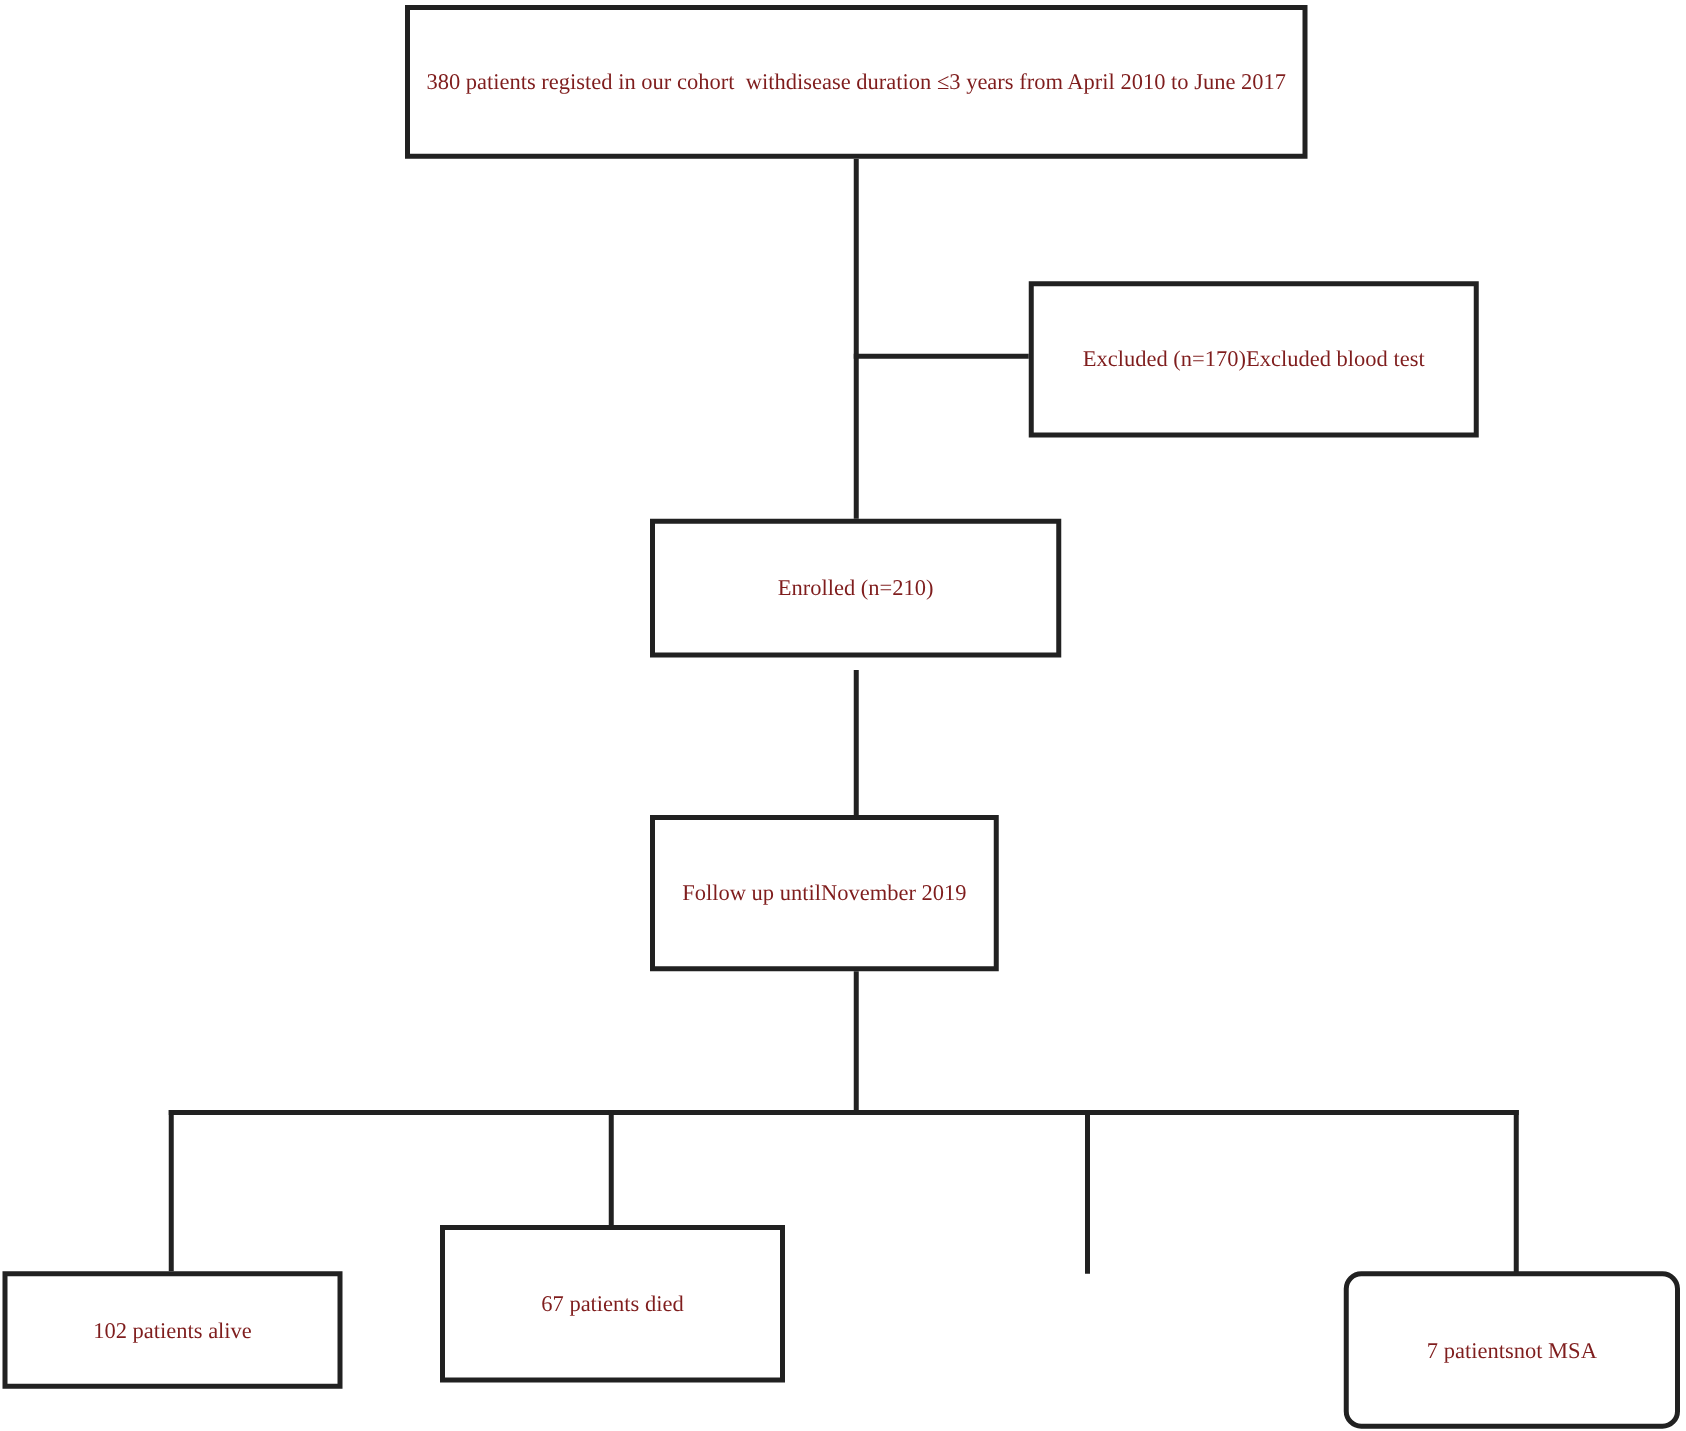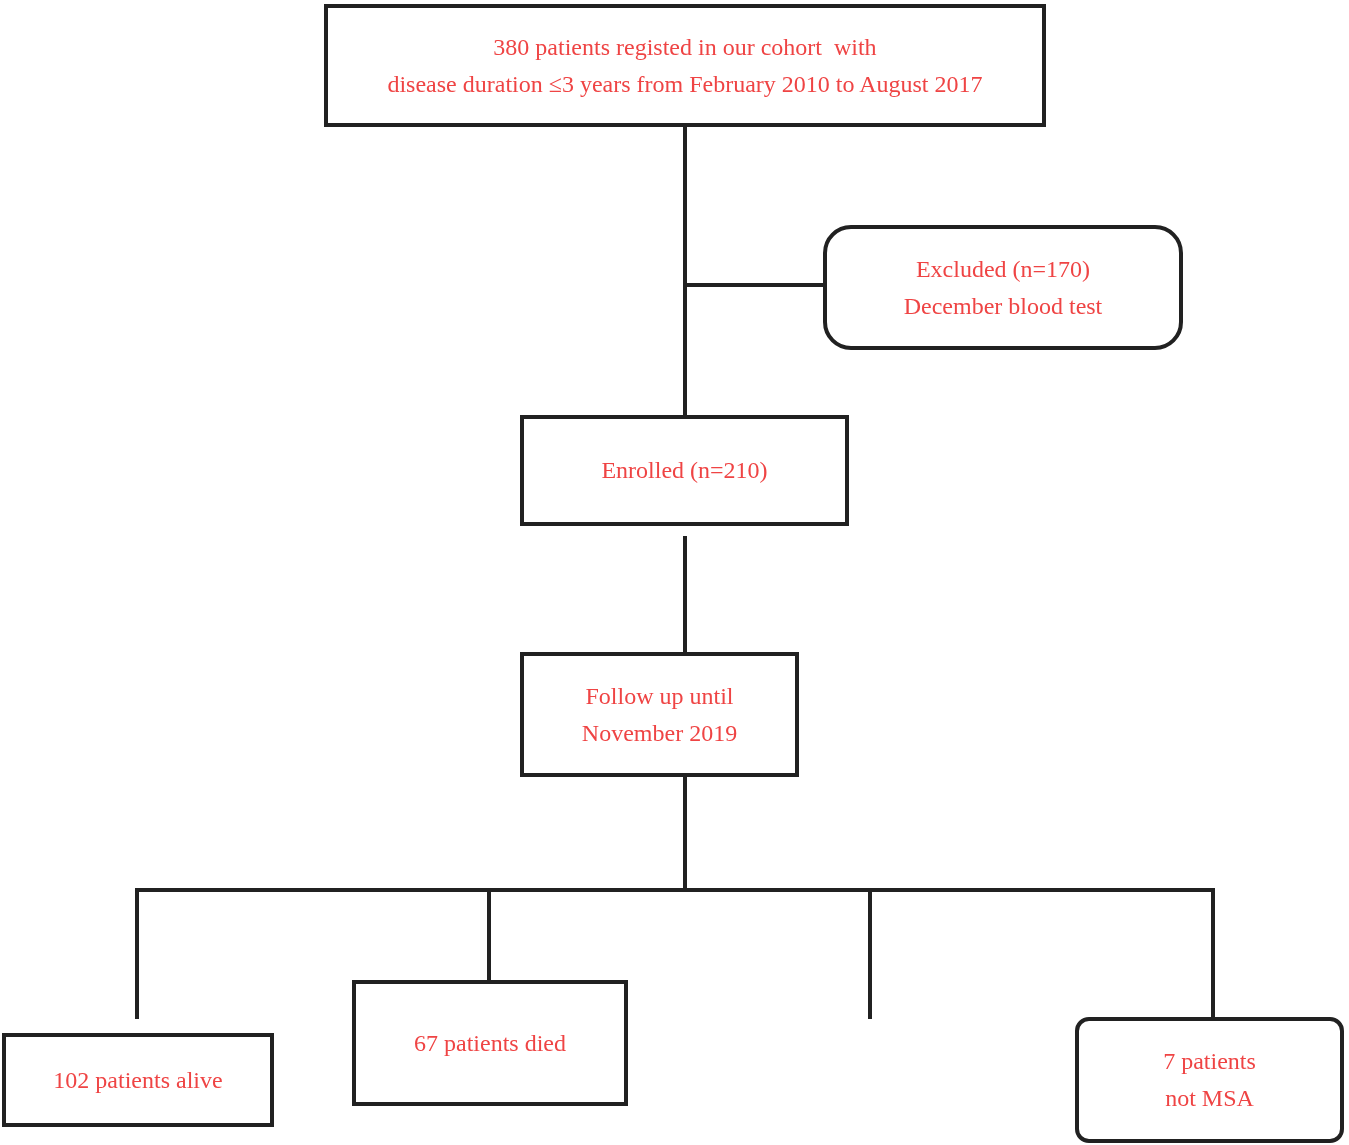--- a/index.html
+++ b/index.html
@@ -21,37 +21,37 @@
     top: 0;
     width: 1349px;
     height: 1145px;
   }
   .node {
     position: absolute;
     box-sizing: border-box;
     border: 4px solid #212121;
     background: #ffffff;
     display: flex;
-    flex-direction: column;
+    flex-direction: row;
     align-items: center;
     justify-content: center;
     text-align: center;
-    color: #ef4444;
-    font-size: 24px;
+    color: #7f1d1d;
+    font-size: 18px;
     line-height: 37px;
   }
   .node .line {
     white-space: pre-wrap;
   }
   
   .node-cohort   { left: 324px;  top: 4px;    width: 722px; height: 123px; }
-  .node-excluded { left: 823px;  top: 225px;  width: 360px; height: 125px; border-radius: 28px; }
+  .node-excluded { left: 823px;  top: 225px;  width: 360px; height: 125px; }
   .node-enrolled { left: 520px;  top: 415px;  width: 329px; height: 111px; }
   .node-followup { left: 520px;  top: 652px;  width: 279px; height: 125px; }
-  .node-alive    { left: 2px;    top: 1017px; width: 272px; height: 94px; margin-top: 16px; }
+  .node-alive    { left: 2px;    top: 1017px; width: 272px; height: 94px; }
   .node-died     { left: 352px;  top: 980px; width: 276px; height: 126px; }
   .node-lost     { left: 712px;  top: 1017px; width: 271px; height: 126px; }
   .node-notmsa   { left: 1075px; top: 1017px; width: 269px; height: 126px; border-radius: 14px; }
 </style>
 </head>
 <body>
 
 <div class="canvas">
 
   <svg class="connectors" viewBox="0 0 1349 1145" xmlns="http://www.w3.org/2000/svg">
@@ -67,26 +67,26 @@
     <line x1="135" y1="890" x2="1215" y2="890" stroke="#212121" stroke-width="4"></line>
 
     <line x1="137" y1="888" x2="137" y2="1019" stroke="#212121" stroke-width="4"></line>
     <line x1="489" y1="888" x2="489" y2="1019" stroke="#212121" stroke-width="4"></line>
     <line x1="870" y1="888" x2="870" y2="1019" stroke="#212121" stroke-width="4"></line>
     <line x1="1213" y1="888" x2="1213" y2="1019" stroke="#212121" stroke-width="4"></line>
   </svg>
 
   <div class="node node-cohort">
     <div class="line">380 patients registed in our cohort  with</div>
-    <div class="line">disease duration ≤3 years from February 2010 to August 2017</div>
+    <div class="line">disease duration ≤3 years from April 2010 to June 2017</div>
   </div>
 
   <div class="node node-excluded">
     <div class="line">Excluded (n=170)</div>
-    <div class="line">December blood test</div>
+    <div class="line">Excluded blood test</div>
   </div>
 
   <div class="node node-enrolled">
     <div class="line">Enrolled (n=210)</div>
   </div>
 
   <div class="node node-followup">
     <div class="line">Follow up until</div>
     <div class="line">November 2019</div>
   </div>

